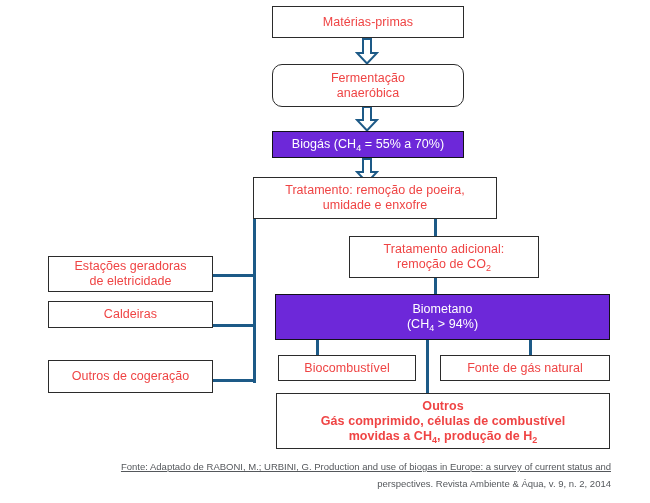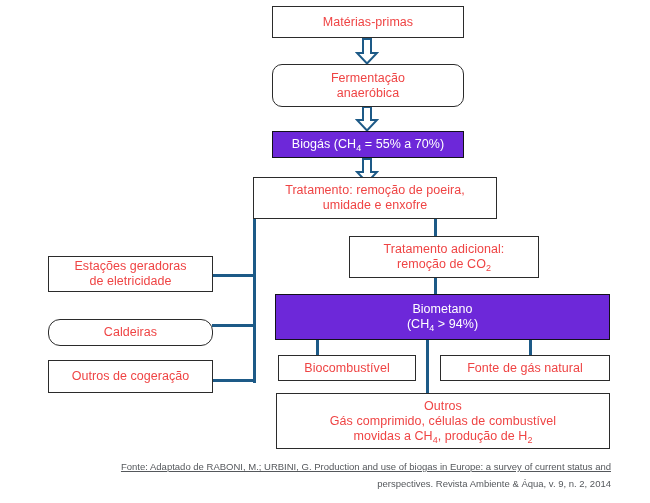--- a/index.html
+++ b/index.html
@@ -139,37 +139,37 @@
   <div class="box green" style="left:275px; top:294px; width:335px; height:46px;">
     <span class="ln">Biometano</span>
     <span class="ln"><span>(CH</span><sub>4</sub><span> &gt; 94%)</span></span>
   </div>
 
   <div class="box" style="left:48px; top:256px; width:165px; height:36px;">
     <span class="ln">Estações geradoras</span>
     <span class="ln">de eletricidade</span>
   </div>
 
-  <div class="box" style="left:48px; top:319px; width:165px; height:27px;border-radius:12px;">
+  <div class="box" style="left:48px; top:301px; width:165px; height:27px;">
     <span class="ln">Caldeiras</span>
   </div>
 
   <div class="box" style="left:48px; top:360px; width:165px; height:33px;">
     <span class="ln">Outros de cogeração</span>
   </div>
 
   <div class="box" style="left:278px; top:355px; width:138px; height:26px;">
     <span class="ln">Biocombustível</span>
   </div>
 
   <div class="box" style="left:440px; top:355px; width:170px; height:26px;">
     <span class="ln">Fonte de gás natural</span>
   </div>
 
-  <div class="box" style="left:276px; top:393px; width:334px; height:56px;">
+  <div class="box" style="left:276px; top:393px; width:334px; height:56px;font-weight:bold;">
     <span class="ln">Outros</span>
     <span class="ln">Gás comprimido, células de combustível</span>
     <span class="ln"><span>movidas a CH</span><sub>4</sub><span>, produção de H</span><sub>2</sub></span>
   </div>
 
   <div id="caption">
     <span class="l1">Fonte: Adaptado de RABONI, M.; URBINI, G. Production and use of biogas in Europe: a survey of current status and</span>
     <span class="l2">perspectives. Revista Ambiente &amp; Áqua, v. 9, n. 2, 2014</span>
   </div>
 

